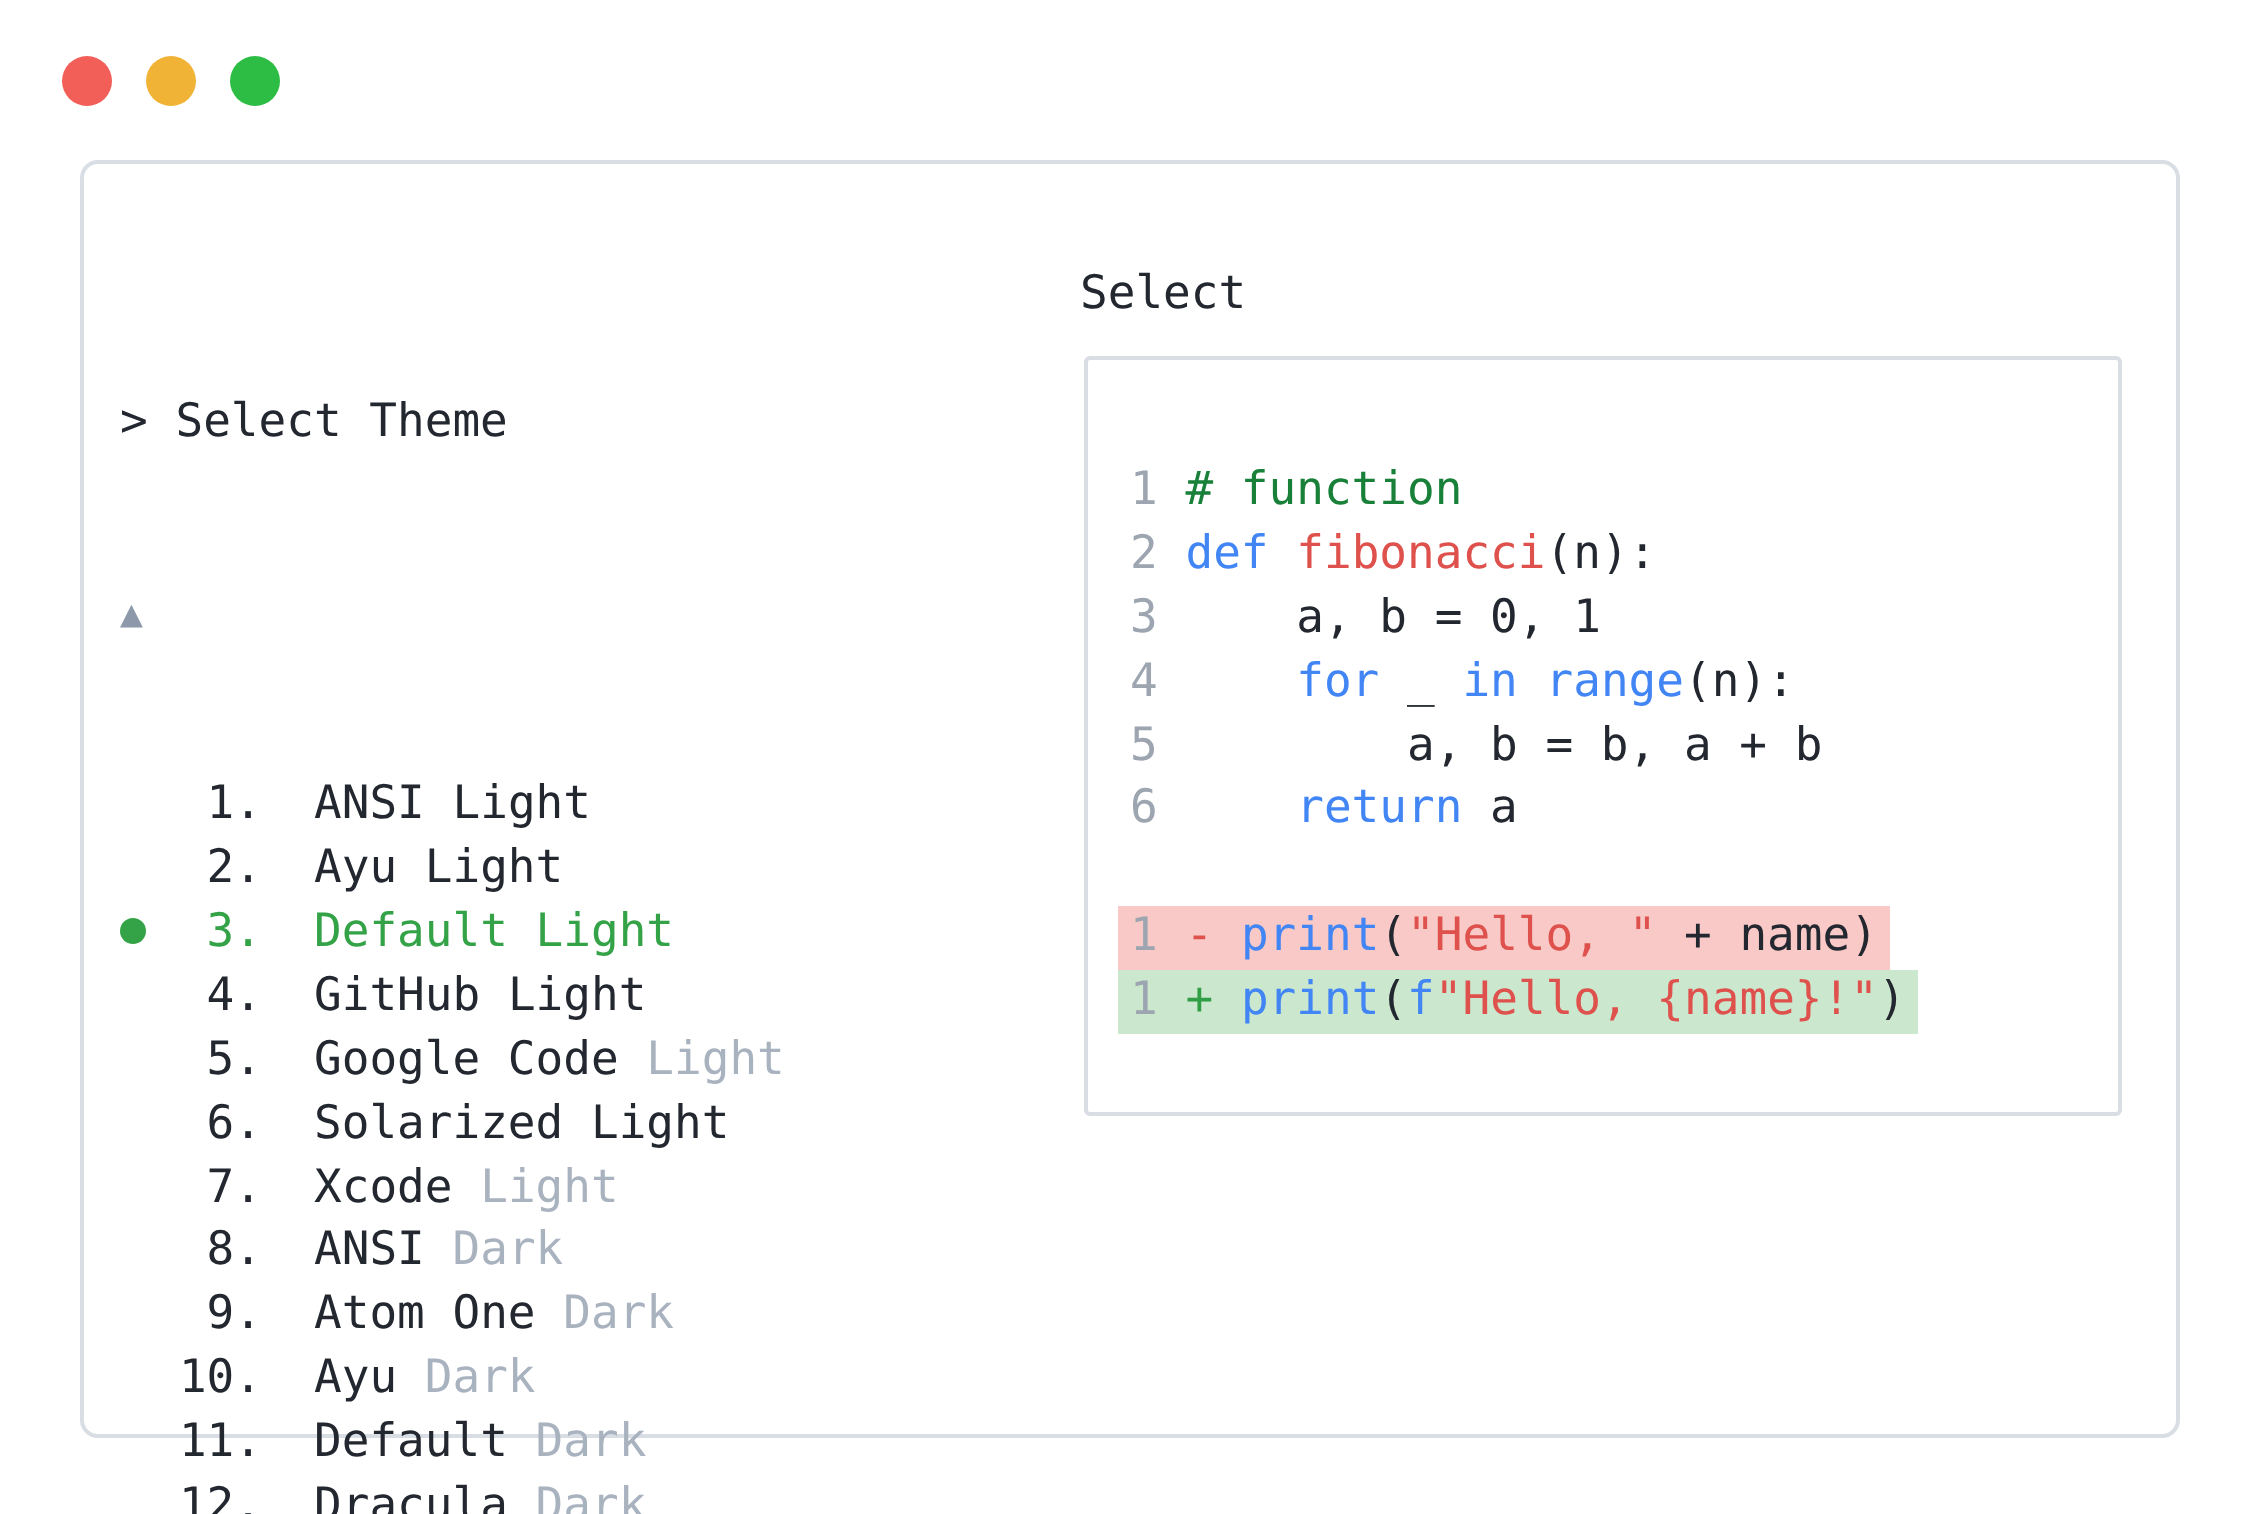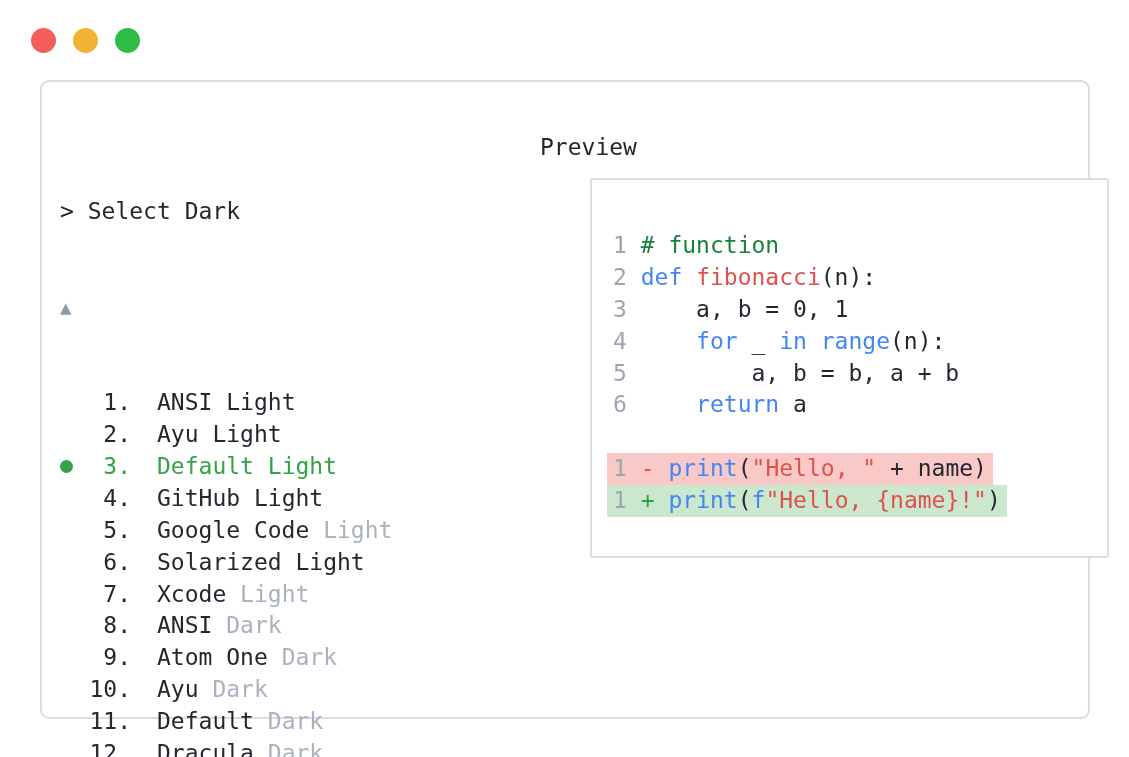--- a/index.html
+++ b/index.html
@@ -27,42 +27,42 @@
   .name{margin-left:26px;}
   .sel{color:var(--selected);}
   .muted{color:var(--muted);}
 
   
   .preview-label{position:absolute;left:498px;top:50px;font-size:23px;line-height:31.9px;
                  color:var(--text);}
   .preview-box{position:absolute;left:500px;top:96px;width:519px;height:380px;box-sizing:border-box;
                border:2px solid var(--border);border-radius:3px;background:#ffffff;
                padding:50px 0 0 21px;font-size:23px;line-height:31.9px;white-space:pre;
-               color:var(--plain);overflow:hidden;margin-left:48px;}
+               color:var(--plain);overflow:hidden;}
   .cline{height:31.9px;}
   .chl{display:inline-block;padding:0 6px;margin-left:-6px;}
   .chl.removed{background:var(--removed-bg);}
   .chl.added{background:var(--added-bg);}
   .lnum{color:var(--lnum);}
 </style>
 </head>
 <body>
 
 <div class="stage">
   <div class="traffic">
       <span class="dot" style="background: rgb(242, 95, 88);"></span>
       <span class="dot" style="background: rgb(241, 179, 53);"></span>
       <span class="dot" style="background: rgb(45, 189, 69);"></span>
     </div>
 
   <div class="panel">
     <div class="list">
-      <div class="line"><span>&gt;</span> <span>Select Dark</span></div>
+      <div class="line"><span>&gt;</span> <span>Select Theme</span></div>
       <div class="line arrow-up">▲</div>
       <div id="items"><div class="row"><span class="marker"></span><span class="num">1.</span><span class="name">ANSI <span>Light</span></span></div><div class="row"><span class="marker"></span><span class="num">2.</span><span class="name">Ayu <span>Light</span></span></div><div class="row sel"><span class="marker"><span class="dot-sel"></span></span><span class="num">3.</span><span class="name">Default <span>Light</span></span></div><div class="row"><span class="marker"></span><span class="num">4.</span><span class="name">GitHub <span>Light</span></span></div><div class="row"><span class="marker"></span><span class="num">5.</span><span class="name">Google Code <span class="muted">Light</span></span></div><div class="row"><span class="marker"></span><span class="num">6.</span><span class="name">Solarized <span>Light</span></span></div><div class="row"><span class="marker"></span><span class="num">7.</span><span class="name">Xcode <span class="muted">Light</span></span></div><div class="row"><span class="marker"></span><span class="num">8.</span><span class="name">ANSI <span class="muted">Dark</span></span></div><div class="row"><span class="marker"></span><span class="num">9.</span><span class="name">Atom One <span class="muted">Dark</span></span></div><div class="row"><span class="marker"></span><span class="num">10.</span><span class="name">Ayu <span class="muted">Dark</span></span></div><div class="row"><span class="marker"></span><span class="num">11.</span><span class="name">Default <span class="muted">Dark</span></span></div><div class="row"><span class="marker"></span><span class="num">12.</span><span class="name">Dracula <span class="muted">Dark</span></span></div></div>
       
       
     </div>
 
-    <div class="preview-label">Preview</div>
+    <div class="preview-label">Select</div>
     <div class="preview-box" id="pbox"><div class="cline"><span class="chl"><span class="lnum">1</span><span style="color: rgb(35, 39, 47);"> </span><span style="color: rgb(24, 128, 56);"># function</span></span></div><div class="cline"><span class="chl"><span class="lnum">2</span><span style="color: rgb(35, 39, 47);"> </span><span style="color: rgb(66, 133, 244);">def</span><span style="color: rgb(35, 39, 47);"> </span><span style="color: rgb(223, 81, 76);">fibonacci</span><span style="color: rgb(35, 39, 47);">(n):</span></span></div><div class="cline"><span class="chl"><span class="lnum">3</span><span style="color: rgb(35, 39, 47);">     a, b = 0, 1</span></span></div><div class="cline"><span class="chl"><span class="lnum">4</span><span style="color: rgb(35, 39, 47);">     </span><span style="color: rgb(66, 133, 244);">for</span><span style="color: rgb(35, 39, 47);"> _ </span><span style="color: rgb(66, 133, 244);">in</span><span style="color: rgb(35, 39, 47);"> </span><span style="color: rgb(66, 133, 244);">range</span><span style="color: rgb(35, 39, 47);">(n):</span></span></div><div class="cline"><span class="chl"><span class="lnum">5</span><span style="color: rgb(35, 39, 47);">         a, b = b, a + b</span></span></div><div class="cline"><span class="chl"><span class="lnum">6</span><span style="color: rgb(35, 39, 47);">     </span><span style="color: rgb(66, 133, 244);">return</span><span style="color: rgb(35, 39, 47);"> a</span></span></div><div class="cline"></div><div class="cline"><span class="chl removed"><span class="lnum">1</span><span style="color: rgb(35, 39, 47);"> </span><span style="color: rgb(223, 81, 76);">-</span><span style="color: rgb(35, 39, 47);"> </span><span style="color: rgb(66, 133, 244);">print</span><span style="color: rgb(35, 39, 47);">(</span><span style="color: rgb(223, 81, 76);">"Hello, "</span><span style="color: rgb(35, 39, 47);"> + name)</span></span></div><div class="cline"><span class="chl added"><span class="lnum">1</span><span style="color: rgb(35, 39, 47);"> </span><span style="color: rgb(47, 158, 68);">+</span><span style="color: rgb(35, 39, 47);"> </span><span style="color: rgb(66, 133, 244);">print</span><span style="color: rgb(35, 39, 47);">(</span><span style="color: rgb(66, 133, 244);">f</span><span style="color: rgb(223, 81, 76);">"Hello, {name}!"</span><span style="color: rgb(35, 39, 47);">)</span></span></div></div>
   </div>
 </div>
 
 </body></html>

